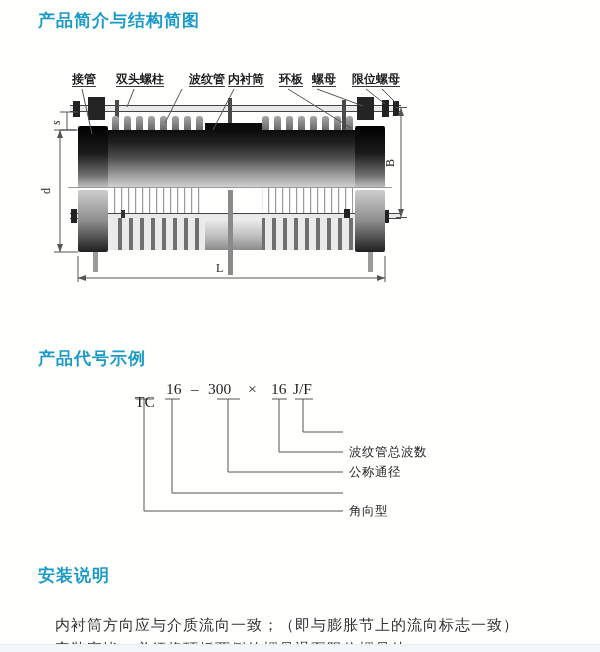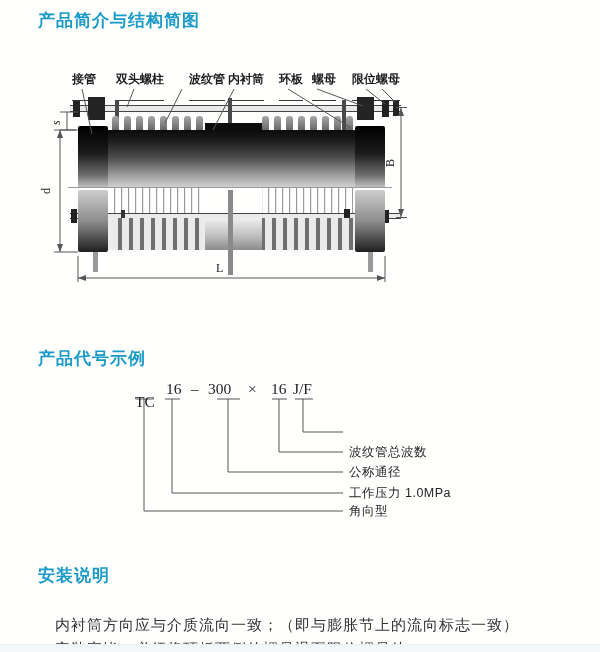--- a/index.html
+++ b/index.html
@@ -16,21 +16,21 @@
   #h-intro{top:9px;}
   #h-code{top:347px;}
   #h-install{top:564px;}
 
   
   .diagram{position:absolute;left:0;top:60px;width:600px;height:250px;}
   .diagram svg{position:absolute;left:30px;top:0;}
   .part-label{
     position:absolute;top:12px;
     font-size:12px;font-weight:bold;color:#1c1c1c;line-height:14px;
-    padding-bottom:14px;border-bottom:1px solid #3a3a3a;white-space:nowrap;
+    padding-bottom:0;border-bottom:1px solid #3a3a3a;white-space:nowrap;
   }
   #pl-0{left:72px;} #pl-1{left:116px;} #pl-2{left:177px;margin-left:12px;} #pl-3{left:228px;}
   #pl-4{left:279px;} #pl-5{left:312px;} #pl-6{left:352px;}
 
   
   .codefig{position:absolute;left:0;top:370px;width:600px;height:170px;}
   .codefig svg{position:absolute;left:0;top:0;}
   .code-seg{
     position:absolute;top:10px;
     font-family:"Liberation Serif","DejaVu Serif",serif;
@@ -261,21 +261,20 @@
     <span class="code-seg" id="cs-0">TC</span>
     <span class="code-seg" id="cs-1">16</span>
     <span class="code-seg" id="cs-2">–</span>
     <span class="code-seg" id="cs-3">300</span>
     <span class="code-seg" id="cs-4">×</span>
     <span class="code-seg" id="cs-5">16</span>
     <span class="code-seg" id="cs-6">J/F</span>
 
     <span class="callout" id="co-1">波纹管总波数</span>
     <span class="callout" id="co-2">公称通径</span>
-    <span class="callout" id="co-3">工作压力 1.0MPa</span>
     <span class="callout" id="co-4">角向型</span>
   </div>
 
   <h2 class="sec-heading" id="h-install">安装说明</h2>
 
   <p class="install-line" id="il-1">内衬筒方向应与介质流向一致；（即与膨胀节上的流向标志一致）</p>
   <p class="install-line" id="il-2">安装完毕，必须将环板两侧的螺母退至限位螺母处。</p>
 
   <div class="bottom-strip"></div>
 </div>

